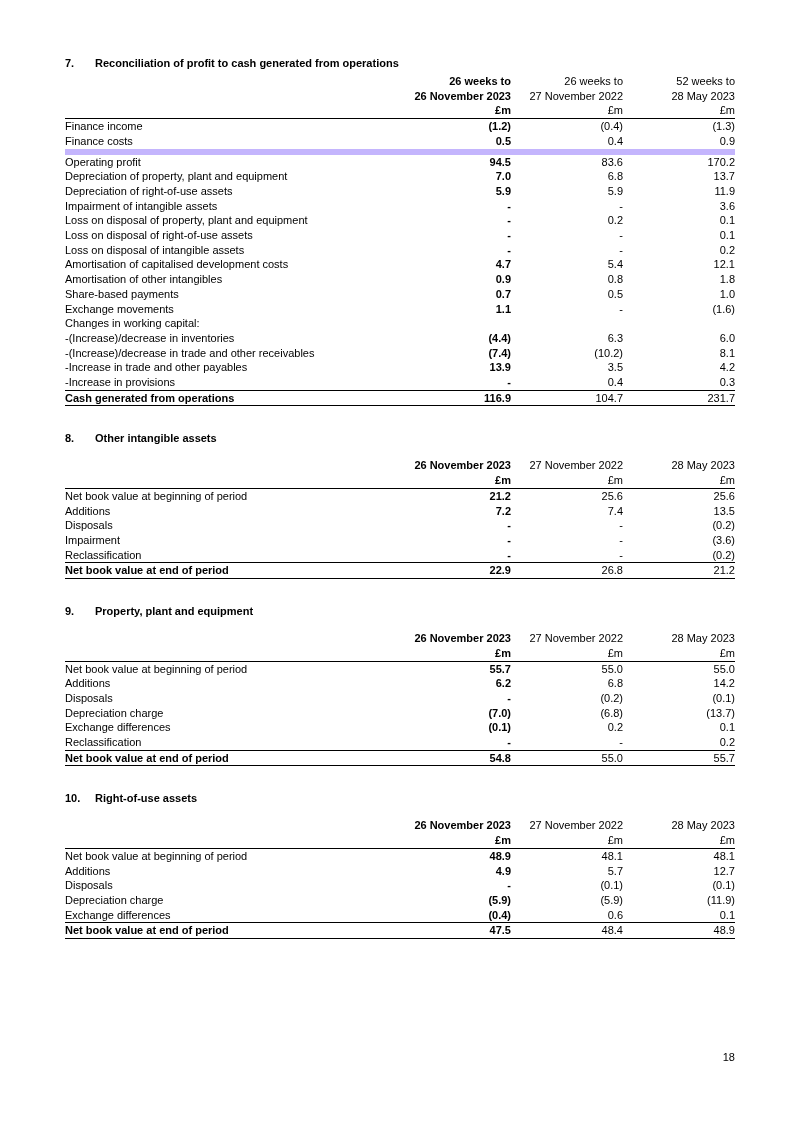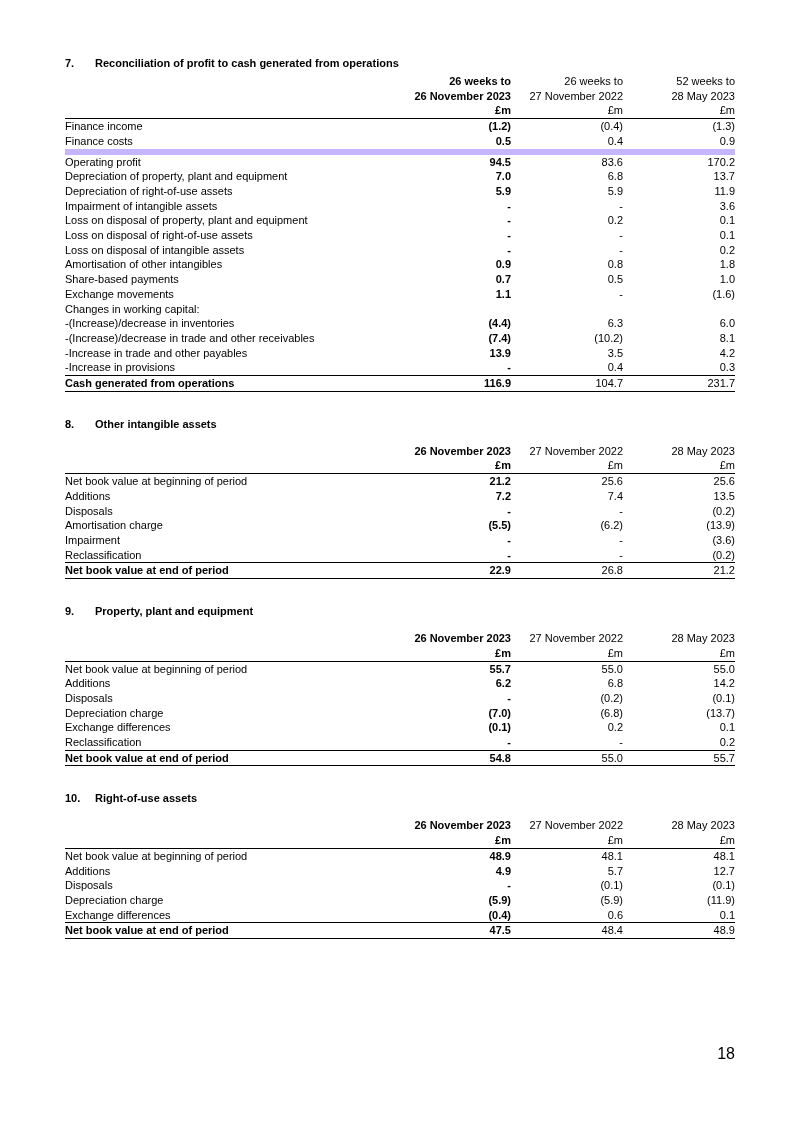--- a/index.html
+++ b/index.html
@@ -38,21 +38,21 @@
   .num-col { width: 112px; text-align: right; }
   .bold { font-weight: bold; }
   thead tr.header-last td { border-bottom: 1px solid #000; }
   tr.row-topline td { border-top: 6px solid #c4b5fd; }
   tr.row-total td { border-top: 1px solid #000; border-bottom: 1px solid #000; }
   tr.row-total .label-col { font-weight: bold; }
   .page-number {
     position: absolute;
     right: 65px;
     bottom: 68px;
-    font-size: 16px;
+    font-size: 11px;
     margin-top: 32px;
   }
 </style>
 </head>
 <body>
 
 <div class="page">
   <div>
       <div class="section">
         <div class="section-heading">
@@ -129,20 +129,26 @@
               <td class="num-col">-</td>
               <td class="num-col">0.1</td>
             </tr>
             <tr class="row-normal">
               <td class="label-col">Loss on disposal of intangible assets</td>
               <td class="num-col bold">-</td>
               <td class="num-col">-</td>
               <td class="num-col">0.2</td>
             </tr>
             <tr class="row-normal">
+              <td class="label-col">Amortisation of capitalised development costs</td>
+              <td class="num-col bold">4.7</td>
+              <td class="num-col">5.4</td>
+              <td class="num-col">12.1</td>
+            </tr>
+            <tr class="row-normal">
               <td class="label-col">Amortisation of other intangibles</td>
               <td class="num-col bold">0.9</td>
               <td class="num-col">0.8</td>
               <td class="num-col">1.8</td>
             </tr>
             <tr class="row-normal">
               <td class="label-col">Share-based payments</td>
               <td class="num-col bold">0.7</td>
               <td class="num-col">0.5</td>
               <td class="num-col">1.0</td>
@@ -225,26 +231,20 @@
               <td class="num-col">7.4</td>
               <td class="num-col">13.5</td>
             </tr>
             <tr class="row-normal">
               <td class="label-col">Disposals</td>
               <td class="num-col bold">-</td>
               <td class="num-col">-</td>
               <td class="num-col">(0.2)</td>
             </tr>
             <tr class="row-normal">
-              <td class="label-col">Amortisation charge</td>
-              <td class="num-col bold">(5.5)</td>
-              <td class="num-col">(6.2)</td>
-              <td class="num-col">(13.9)</td>
-            </tr>
-            <tr class="row-normal">
               <td class="label-col">Impairment</td>
               <td class="num-col bold">-</td>
               <td class="num-col">-</td>
               <td class="num-col">(3.6)</td>
             </tr>
             <tr class="row-normal">
               <td class="label-col">Reclassification</td>
               <td class="num-col bold">-</td>
               <td class="num-col">-</td>
               <td class="num-col">(0.2)</td>

